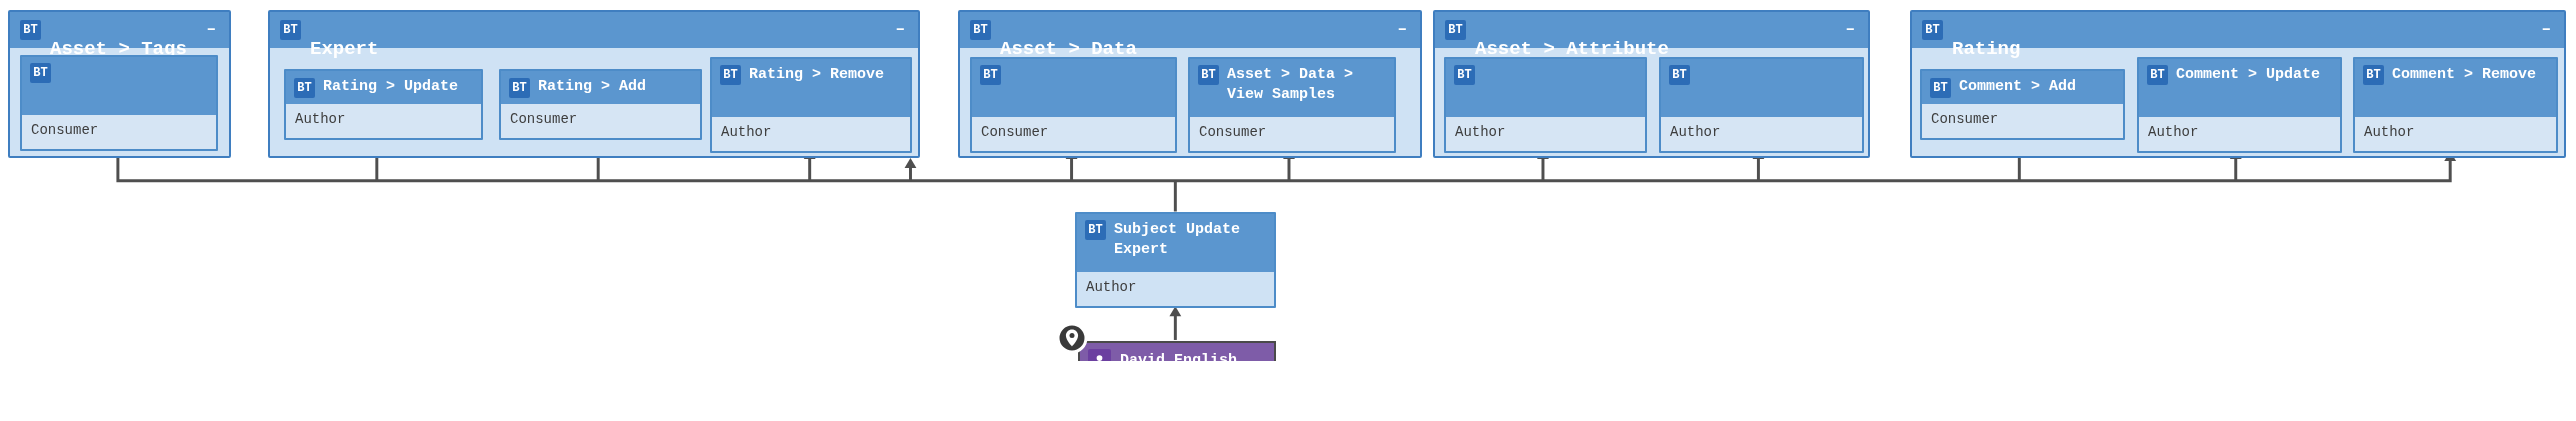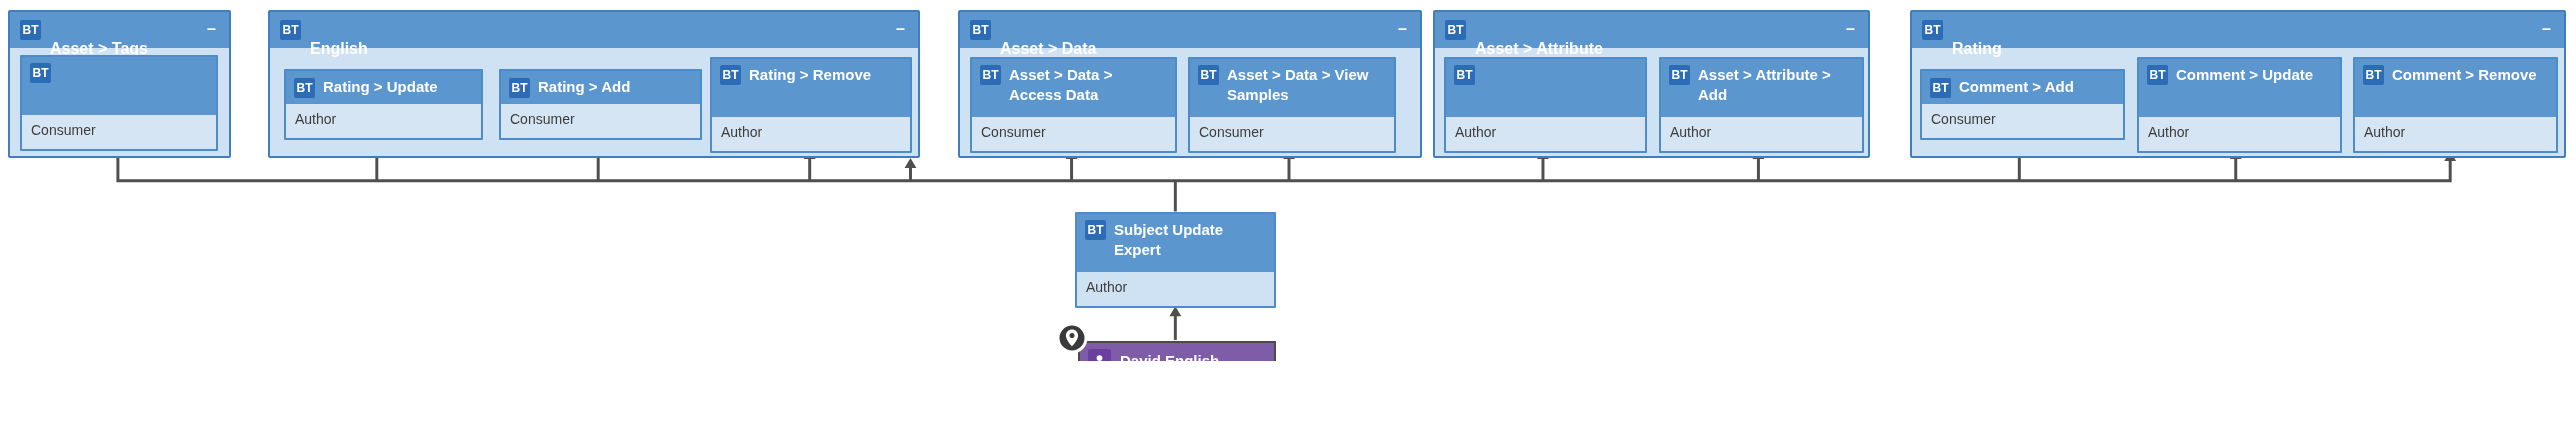--- a/index.html
+++ b/index.html
@@ -1,25 +1,25 @@
 <!DOCTYPE html>
 <html><head>
 <meta charset="utf-8">
 <style>
   html,body{margin:0;padding:0;background:#ffffff;}
   .canvas{position:relative;width:2576px;height:361px;background:#ffffff;overflow:hidden;
-          font-family:Liberation Sans, sans-serif;}
+          font-family:Liberation Mono, monospace;}
   svg.connectors{position:absolute;left:0;top:0;width:2576px;height:421px;pointer-events:none;}
 
   
   .group{position:absolute;height:148px;top:10px;background:#cfe2f4;border:2px solid #3f7ec0;
          border-radius:2px;box-sizing:border-box;}
   .group-header{position:absolute;left:0;top:0;right:0;height:36px;background:#5b96cf;
                 display:flex;align-items:center;gap:9px;padding:0 10px;box-sizing:border-box;}
-  .group-title{color:#ffffff;font-weight:bold;font-size:16px;white-space:nowrap;margin-top:37px;}
+  .group-title{color:#ffffff;font-weight:bold;font-size:19px;white-space:nowrap;margin-top:37px;}
   .collapse-btn{position:absolute;right:13px;top:4px;color:#ffffff;font-weight:bold;
                 font-size:16px;line-height:26px;cursor:pointer;}
 
   .bt-badge{background:#2c6cb6;color:#ffffff;font-weight:bold;font-size:12px;
             width:21px;height:20px;display:flex;align-items:center;justify-content:center;
             border-radius:2px;flex:0 0 auto;}
 
   
   .card{position:absolute;border:2px solid #4d8cc8;background:#d6e5f4;box-sizing:border-box;
         border-radius:1px;}
@@ -100,21 +100,21 @@
       <div class="card-header">
         <span class="bt-badge">BT</span>
       </div>
       <div class="card-body">Consumer</div>
     </div>
   </div>
 
   <div class="group" style="left:268px;width:652px;">
     <div class="group-header">
       <span class="bt-badge">BT</span>
-      <span class="group-title">English</span>
+      <span class="group-title">Expert</span>
     </div>
     <span class="collapse-btn">–</span>
     <div class="card one-line" style="left:14px;top:57px;width:199px;">
       <div class="card-header">
         <span class="bt-badge">BT</span>
         <span class="card-title">Rating &gt; Update</span>
       </div>
       <div class="card-body">Author</div>
     </div>
     <div class="card one-line" style="left:229px;top:57px;width:203px;">
@@ -135,21 +135,20 @@
 
   <div class="group" style="left:958px;width:464px;">
     <div class="group-header">
       <span class="bt-badge">BT</span>
       <span class="group-title">Asset &gt; Data</span>
     </div>
     <span class="collapse-btn">–</span>
     <div class="card two-line" style="left:10px;top:45px;width:207px;">
       <div class="card-header">
         <span class="bt-badge">BT</span>
-        <span class="card-title">Asset &gt; Data &gt; Access Data</span>
       </div>
       <div class="card-body">Consumer</div>
     </div>
     <div class="card two-line" style="left:228px;top:45px;width:208px;">
       <div class="card-header">
         <span class="bt-badge">BT</span>
         <span class="card-title">Asset &gt; Data &gt; View Samples</span>
       </div>
       <div class="card-body">Consumer</div>
     </div>
@@ -163,21 +162,20 @@
     <span class="collapse-btn">–</span>
     <div class="card two-line" style="left:9px;top:45px;width:203px;">
       <div class="card-header">
         <span class="bt-badge">BT</span>
       </div>
       <div class="card-body">Author</div>
     </div>
     <div class="card two-line" style="left:224px;top:45px;width:205px;">
       <div class="card-header">
         <span class="bt-badge">BT</span>
-        <span class="card-title">Asset &gt; Attribute &gt; Add</span>
       </div>
       <div class="card-body">Author</div>
     </div>
   </div>
 
   <div class="group" style="left:1910px;width:656px;">
     <div class="group-header">
       <span class="bt-badge">BT</span>
       <span class="group-title">Rating</span>
     </div>

